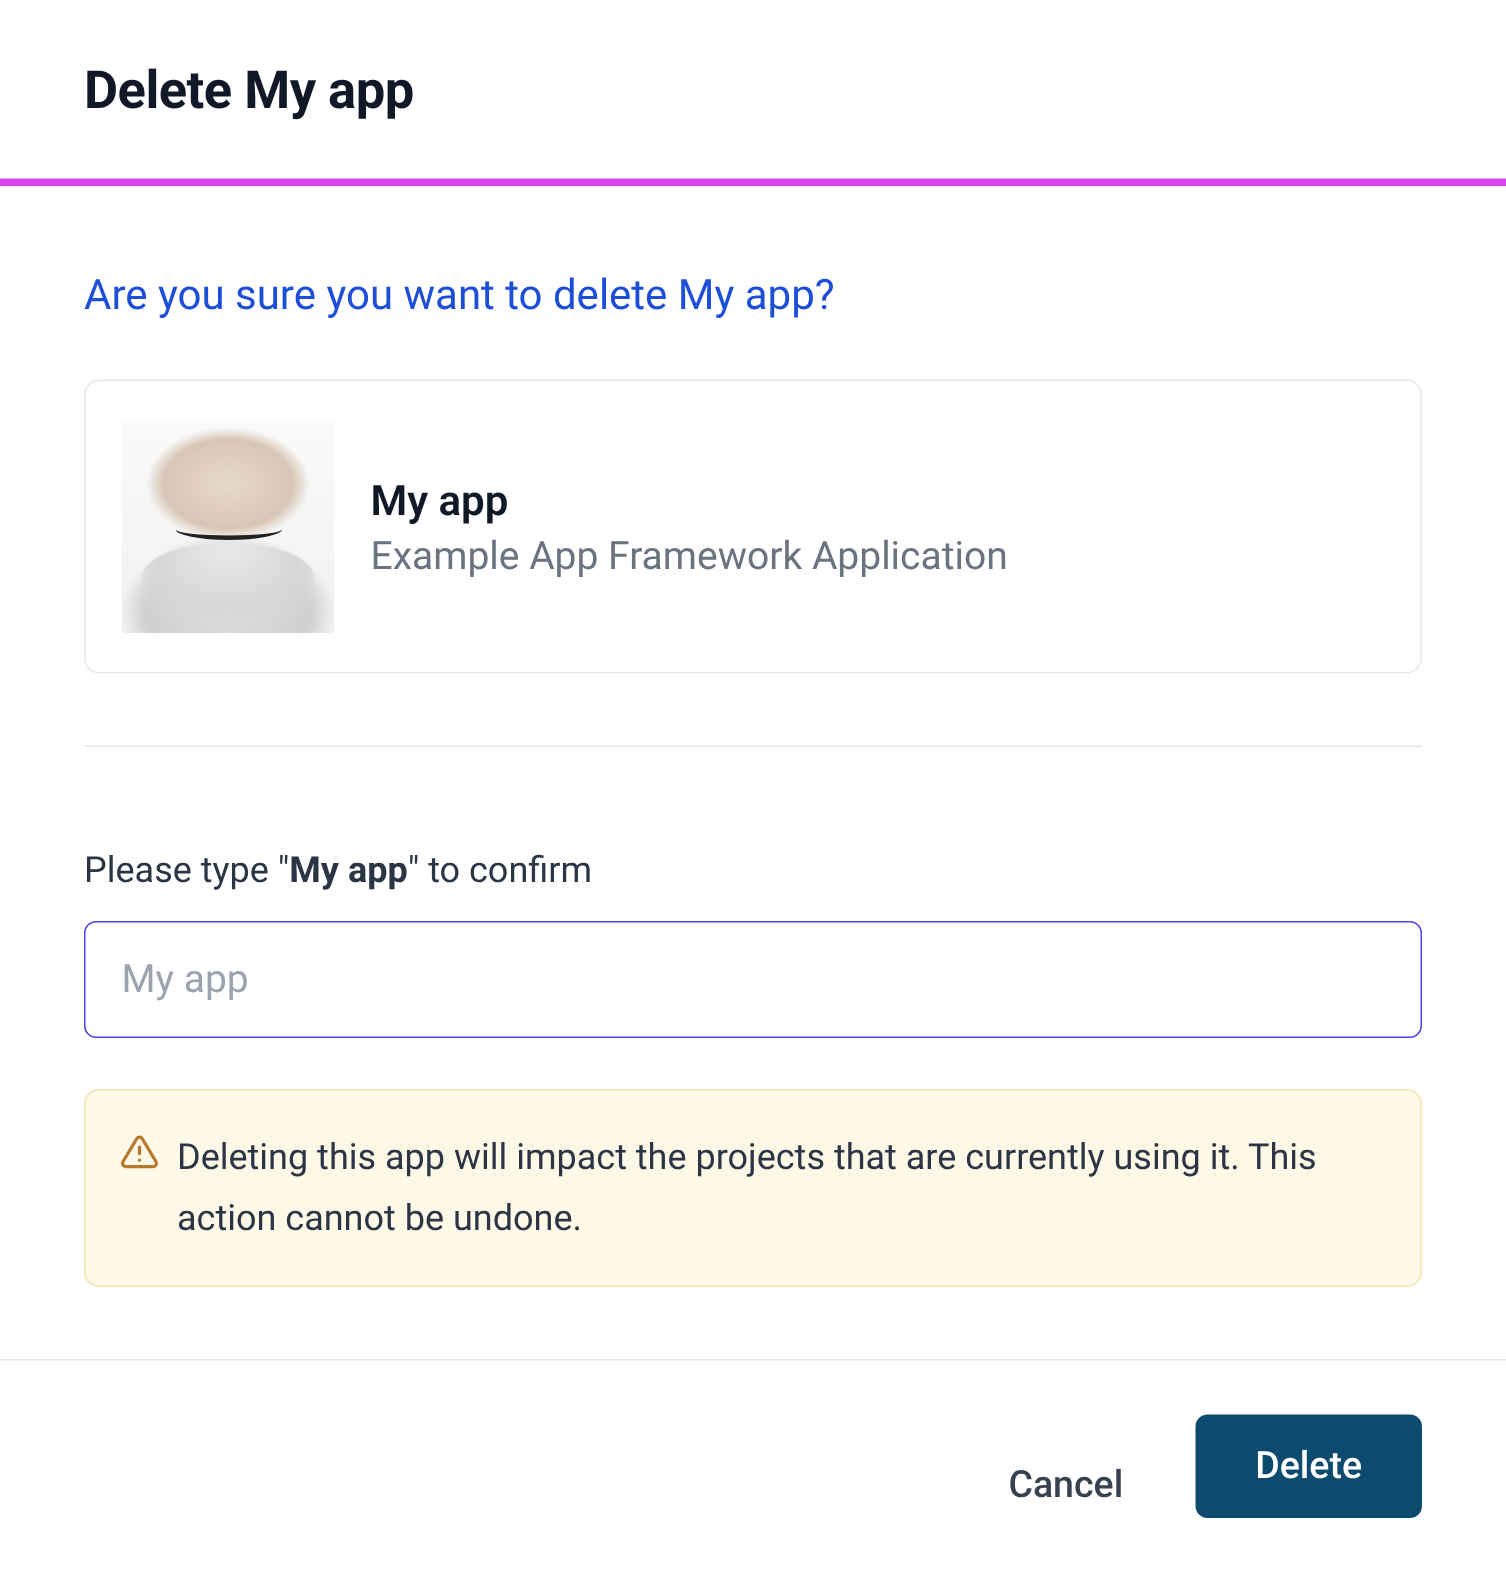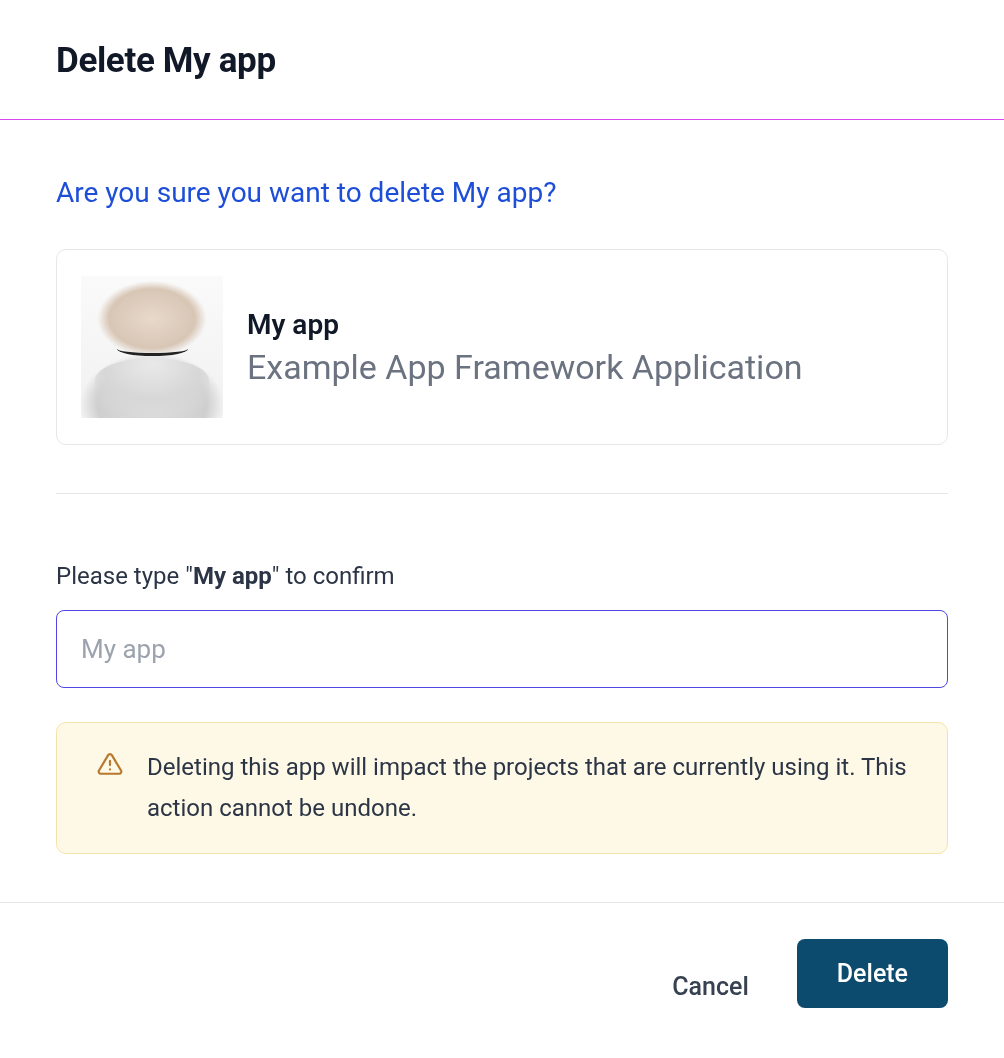--- a/index.html
+++ b/index.html
@@ -8,21 +8,21 @@
       padding: 0;
     }
     body {
       font-family: -apple-system, BlinkMacSystemFont, "Segoe UI", Roboto, Helvetica, Arial, sans-serif;
       background: #ffffff;
       color: #1f2937;
       width: 1004px;
     }
     .header {
       padding: 40px 56px 38px 56px;
-      border-bottom: 1px solid #d946ef;
+      border-bottom: 5px solid #d946ef;
     }
     .header h1 {
       font-size: 35px;
       font-weight: 700;
       color: #111827;
       letter-spacing: -0.01em;
     }
     .content {
       padding: 56px 56px 48px 56px;
     }
@@ -77,21 +77,21 @@
       display: flex;
       flex-direction: column;
       gap: 6px;
     }
     .app-name {
       font-size: 28px;
       font-weight: 600;
       color: #111827;
     }
     .app-desc {
-      font-size: 34px;
+      font-size: 26px;
       font-weight: 400;
       color: #6b7280;
     }
     .divider {
       height: 1px;
       background: #e5e7eb;
       margin: 0 0 68px 0;
     }
     .confirm-label {
       font-size: 24px;
@@ -113,24 +113,24 @@
       margin-bottom: 34px;
       font-family: inherit;
     }
     .confirm-input::placeholder {
       color: #9ca3af;
     }
     .warning-box {
       background: #fef9e7;
       border: 1px solid #f2e4a8;
       border-radius: 10px;
-      padding: 24px 40px;
+      padding: 24px 23px;
       display: flex;
       align-items: flex-start;
-      gap: 24px;
+      gap: 12px;
     }
     .warning-icon {
       flex-shrink: 0;
       width: 26px;
       height: 26px;
       margin-top: 4px;
     }
     .warning-text {
       font-size: 24px;
       line-height: 1.7;

